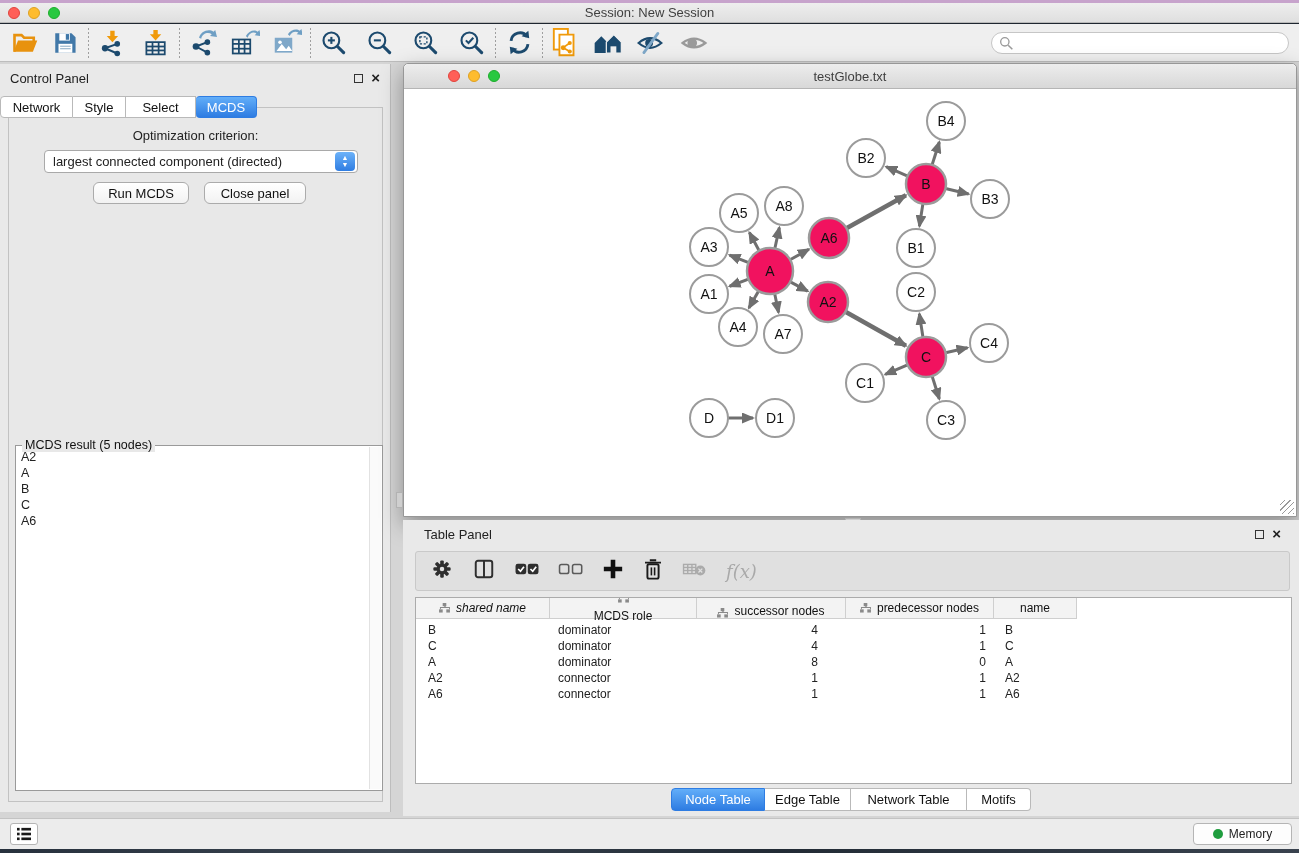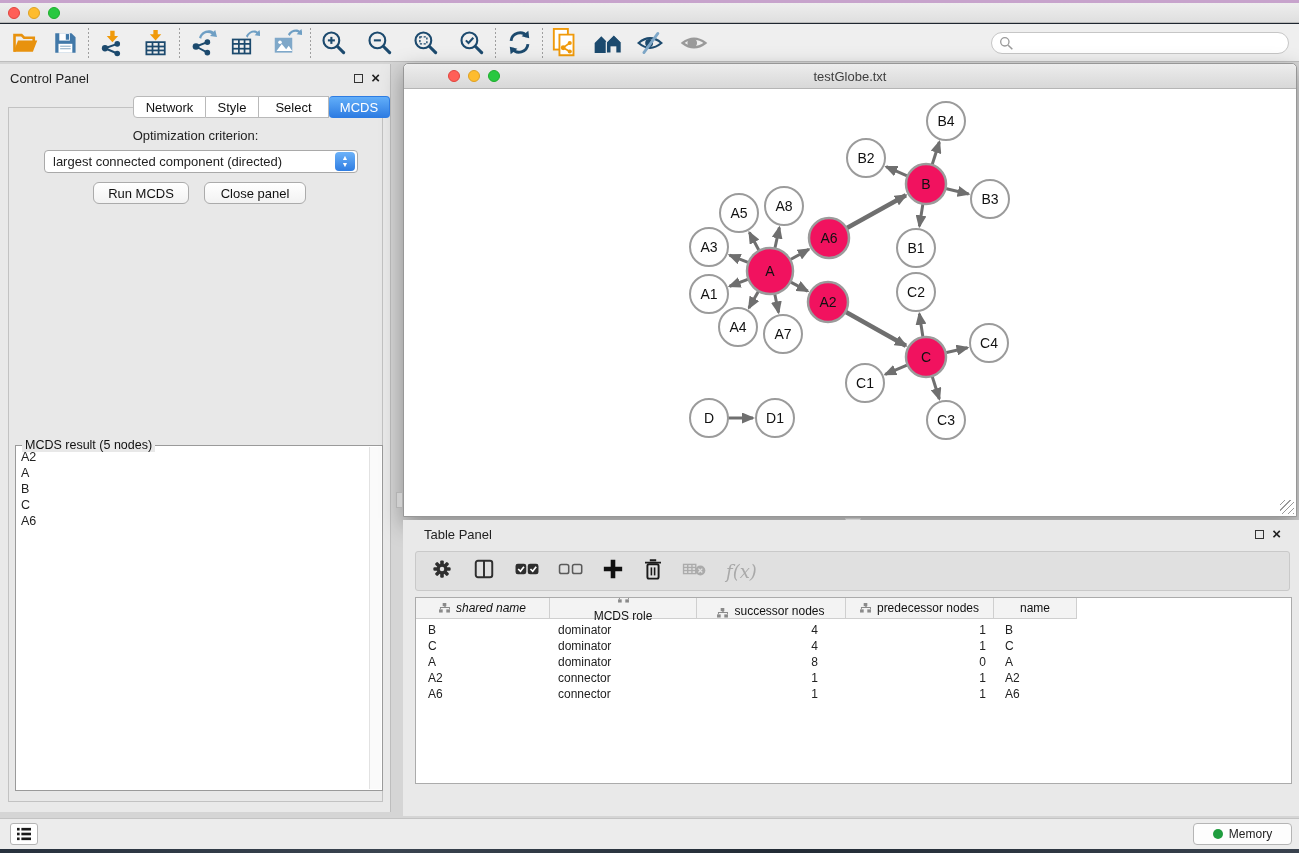--- a/index.html
+++ b/index.html
@@ -41,21 +41,21 @@
   #control-panel { left:0; top:2px; width:391px; height:748px; background:#e9e9e9;
     border-right:1px solid #bdbdbd; }
   .panel-head { height:28px; display:flex; align-items:center; padding:0 10px; }
   .panel-head .ptitle { font-size:13px; color:#222; }
   .panel-icos { margin-left:auto; display:flex; align-items:center; gap:8px; }
   .float-ico { width:9px; height:9px; border:1.5px solid #333; display:inline-block; }
   .close-ico { font-size:15px; font-weight:bold; color:#222; line-height:10px; }
 
   #cp-content { position:absolute; left:8px; top:43px; width:375px; height:695px;
     background:#e8e8e8; border:1px solid #c2c2c2; }
-  #cp-tabs { position:absolute; left:0; top:32px; width:100%; display:flex; justify-content:flex-end; z-index:3; }
+  #cp-tabs { position:absolute; left:0; top:32px; width:100%; display:flex; justify-content:flex-start; z-index:3; }
   .tab { height:22px; background:#fff; border:1px solid #b9b9b9; border-left:none;
     font-size:13px; display:flex; align-items:center; justify-content:center; color:#111; }
   .tab:first-child { border-left:1px solid #b9b9b9; border-radius:4px 0 0 4px; }
   .tab:last-child { border-radius:0 4px 4px 0; }
   .tab.active { background:linear-gradient(#62aef9,#2e7ce2); color:#fff; border-color:#2e7ce2; border-radius:4px; }
 
   #opt-label { position:absolute; left:0; top:20px; width:100%; text-align:center; font-size:13px; }
   #criterion-select { position:absolute; left:35px; top:42px; width:314px; height:23px;
     background:#fff; border:1px solid #a9a9a9; border-radius:4px; display:flex; align-items:center; }
   #criterion-select .sel-text { flex:1; font-size:13px; padding-left:8px; white-space:nowrap; }
@@ -130,20 +130,21 @@
 
 <div id="app">
   <div class="abs" id="desktop-top"></div>
 
   <div class="abs" id="titlebar">
     <div class="lights">
       <span class="light red"></span>
       <span class="light yellow"></span>
       <span class="light green"></span>
     </div>
+    <div class="wtitle">Session: New Session</div>
   </div>
 
   <div class="abs" id="toolbar">
     <div style="width:10px"></div>
     <div class="tb-ico">
       <svg width="28" height="28" viewBox="0 0 32 32">
           <path d="M4 26 V7 h8 l3 3 h11 v4" fill="none" stroke="#e8920e" stroke-width="3"></path>
           <path d="M3 26 L8 13 H30 L25 26 Z" fill="#e8920e"></path>
         </svg>
     </div>
@@ -620,20 +621,26 @@
             <div class="trow">
               <div class="tcell a-left" style="width: 134px;">A6</div>
               <div class="tcell a-left c2" style="width: 147px;">connector</div>
               <div class="tcell a-right c3" style="width: 149px;">1</div>
               <div class="tcell a-right c4" style="width: 148px;">1</div>
               <div class="tcell a-left c5" style="width: 83px;">A6</div>
             </div>
           </div>
       </div>
 
+      <div id="tp-tabs">
+        <div class="tab active" style="width:94px">Node Table</div>
+        <div class="tab" style="width:86px">Edge Table</div>
+        <div class="tab" style="width:116px">Network Table</div>
+        <div class="tab" style="width:64px">Motifs</div>
+      </div>
     </div>
   </div>
 
   <div class="abs" id="statusbar">
     <div id="list-btn">
       <svg width="16" height="14" viewBox="0 0 18 16">
           <g fill="#1b1b1b">
             <rect x="1" y="1" width="3" height="3"></rect>
             <rect x="6" y="1" width="11" height="3"></rect>
             <rect x="1" y="6.5" width="3" height="3"></rect>

